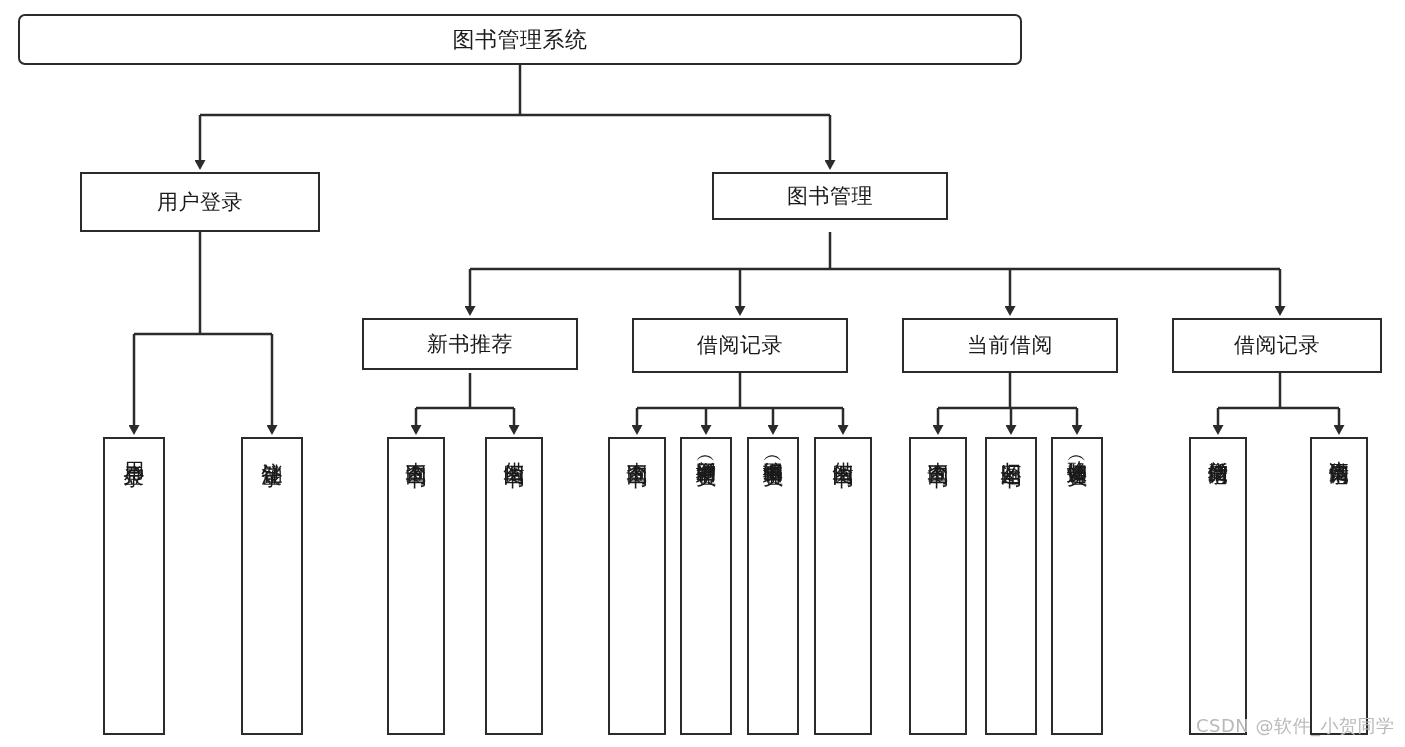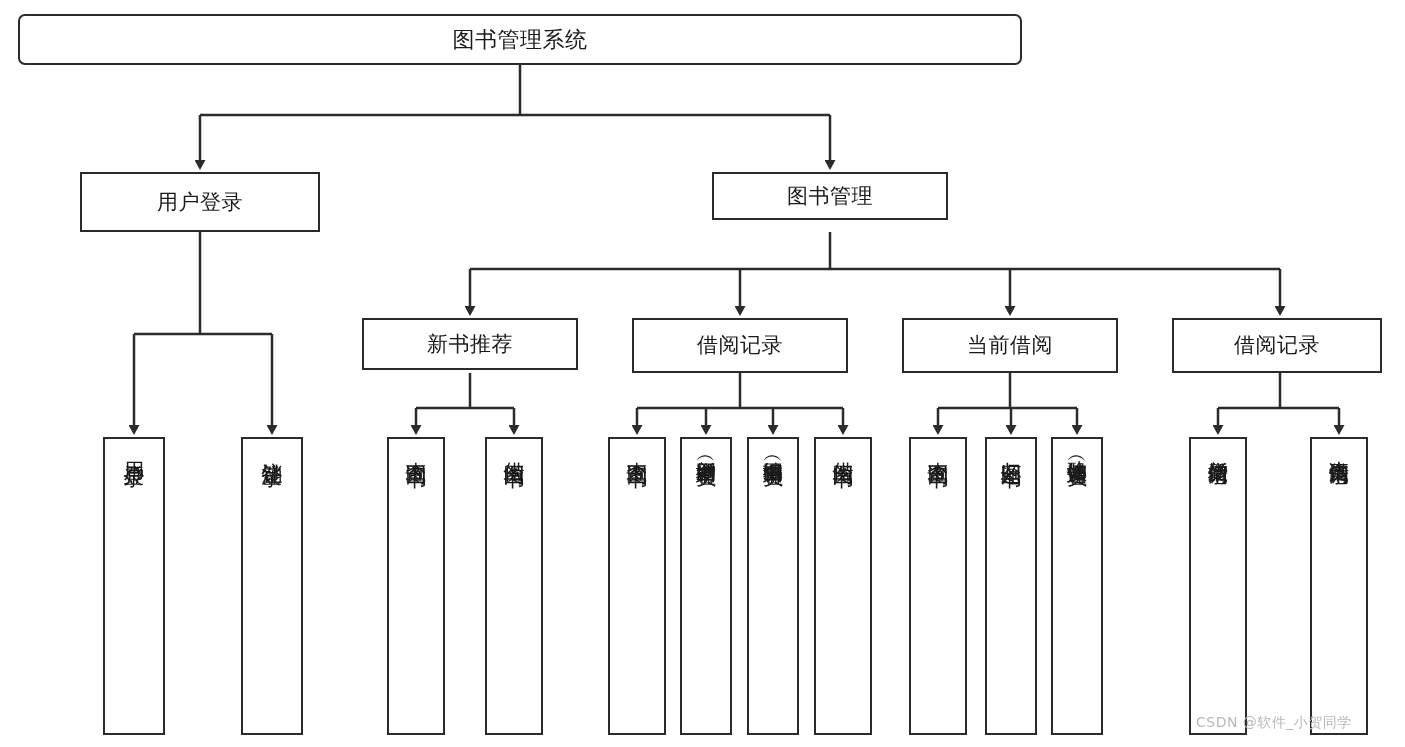--- a/index.html
+++ b/index.html
@@ -63,21 +63,21 @@
     text-align: left;
     max-height: 100%;
   }
   .node.vert.tall .node-label {
     font-size: 20px;
     letter-spacing: 1px;
   }
   .watermark {
     position: absolute;
     color: #b9b9b9;
-    font-size: 14px;
+    font-size: 18px;
     letter-spacing: 0.5px;
     white-space: nowrap;
     user-select: none;
   }
 </style>
 </head>
 <body>
 
 <div id="canvas">
   <svg id="edges" viewBox="0 0 1405 747">

